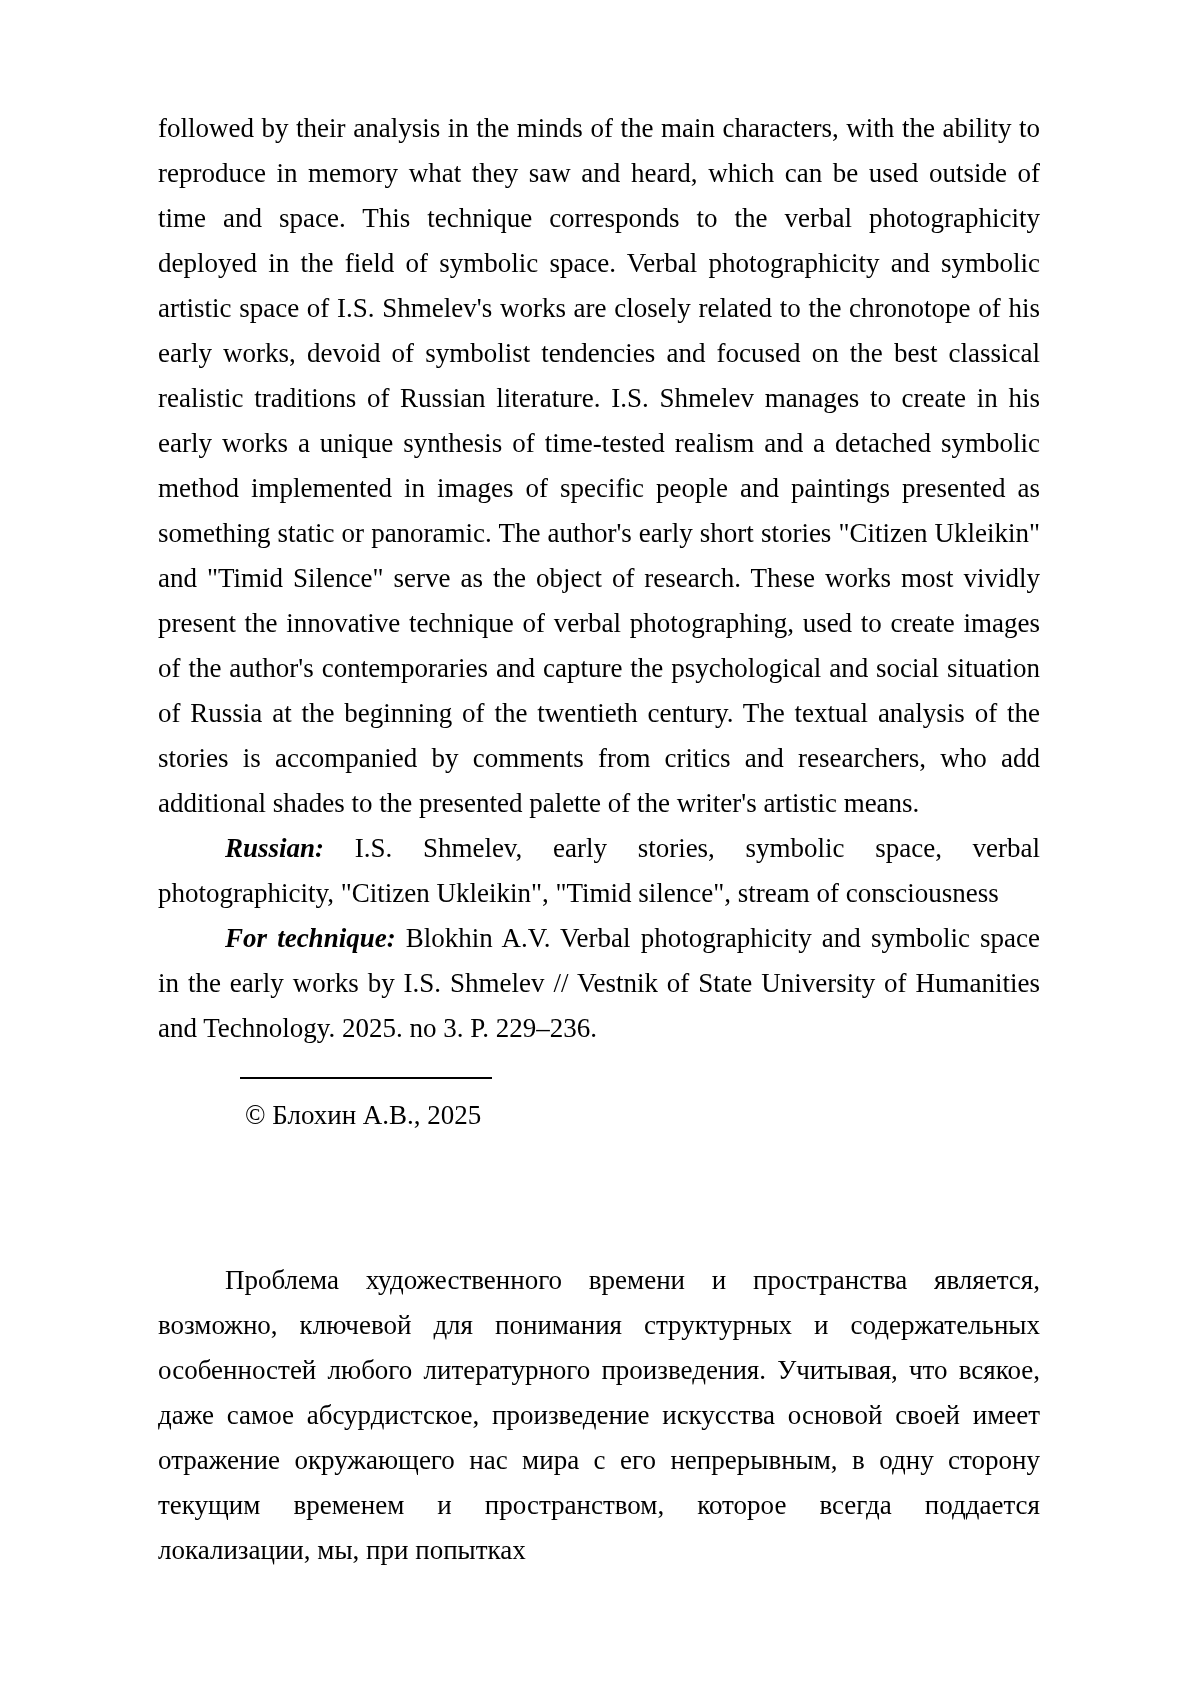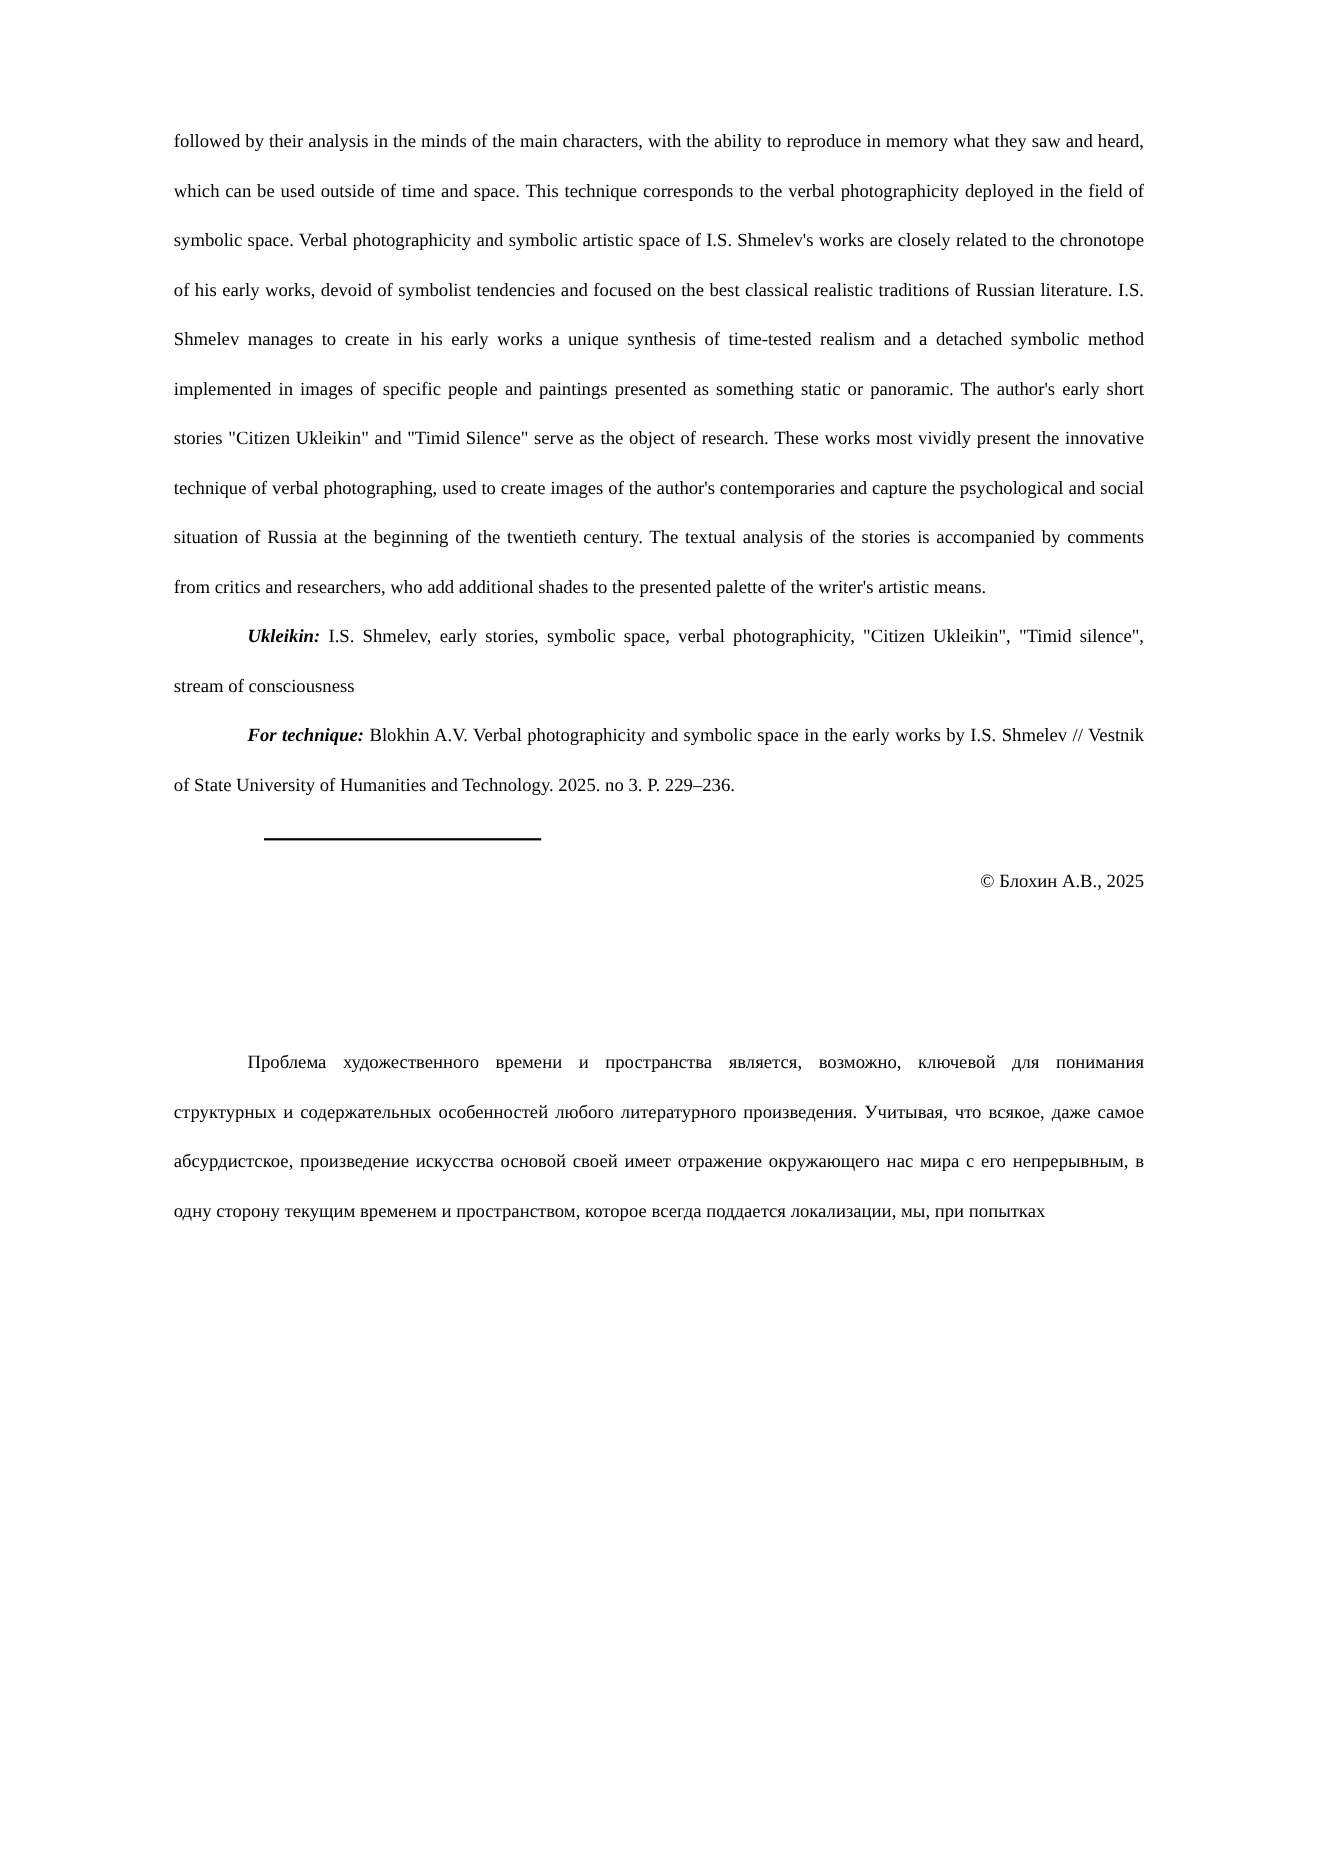--- a/index.html
+++ b/index.html
@@ -9,21 +9,21 @@
   }
   .page {
     position: relative;
     box-sizing: border-box;
     width: 1200px;
     min-height: 1697px;
     margin: 0 auto;
     background: #ffffff;
     color: #000000;
     font-family: "Liberation Serif", "DejaVu Serif", serif;
-    font-size: 17px;
+    font-size: 27px;
     line-height: 45px;
     padding: 106px 160px 120px 158px;
     border-radius: 16px;
   }
   .para {
     margin: 0;
     text-align: justify;
   }
   .para.indent {
     text-indent: 67px;
@@ -34,34 +34,34 @@
   }
   .footnote-rule {
     width: 252px;
     height: 0;
     border-bottom: 2px solid #000000;
     margin: 26px 0 0 82px;
   }
   .copyright-line {
     margin: 14px 0 0 0;
     text-indent: 87px;
-    text-align: right;
+    text-align: left;
   }
   .body-para {
     margin-top: 120px;
   }
 </style>
 </head>
 <body>
 
 <div class="page">
 
   <p class="para">followed by their analysis in the minds of the main characters, with the ability to reproduce in memory what they saw and heard, which can be used outside of time and space. This technique corresponds to the verbal photographicity deployed in the field of symbolic space.  Verbal photographicity and symbolic artistic space of I.S. Shmelev's works are closely related to the chronotope of his early works, devoid of symbolist tendencies and focused on the best classical realistic traditions of Russian literature. I.S. Shmelev manages to create in his early works a unique synthesis of time-tested realism and a detached symbolic method implemented in images of specific people and paintings presented as something static or panoramic. The author's early short stories "Citizen Ukleikin" and "Timid Silence" serve as the object of research.  These works most vividly present the innovative technique of verbal photographing, used to create images of the author's contemporaries and capture the psychological and social situation of Russia at the beginning of the twentieth century. The textual analysis of the stories is accompanied by comments from critics and researchers, who add additional shades to the presented palette of the writer's artistic means.</p>
 
-  <p class="para indent"><span class="label-bi">Ukleikin:</span> <span>I.S. Shmelev, early stories, symbolic space, verbal photographicity, "Citizen Ukleikin", "Timid silence", stream of consciousness</span></p>
+  <p class="para indent"><span class="label-bi">Russian:</span> <span>I.S. Shmelev, early stories, symbolic space, verbal photographicity, "Citizen Ukleikin", "Timid silence", stream of consciousness</span></p>
 
   <p class="para indent"><span class="label-bi">For technique:</span> <span>Blokhin A.V. Verbal photographicity and symbolic space in the early works by I.S. Shmelev // Vestnik of State University of Humanities and Technology. 2025. no 3. P. 229–236.</span></p>
 
   <div class="footnote-rule"></div>
 
   <p class="para copyright-line">© Блохин А.В., 2025</p>
 
   <p class="para indent body-para">Проблема художественного времени и пространства является, возможно, ключевой для понимания структурных и содержательных особенностей любого литературного произведения. Учитывая, что всякое, даже самое абсурдистское, произведение искусства основой своей имеет отражение окружающего нас мира с его непрерывным, в одну сторону текущим временем и пространством, которое всегда поддается локализации, мы, при попытках</p>
 
 </div>

